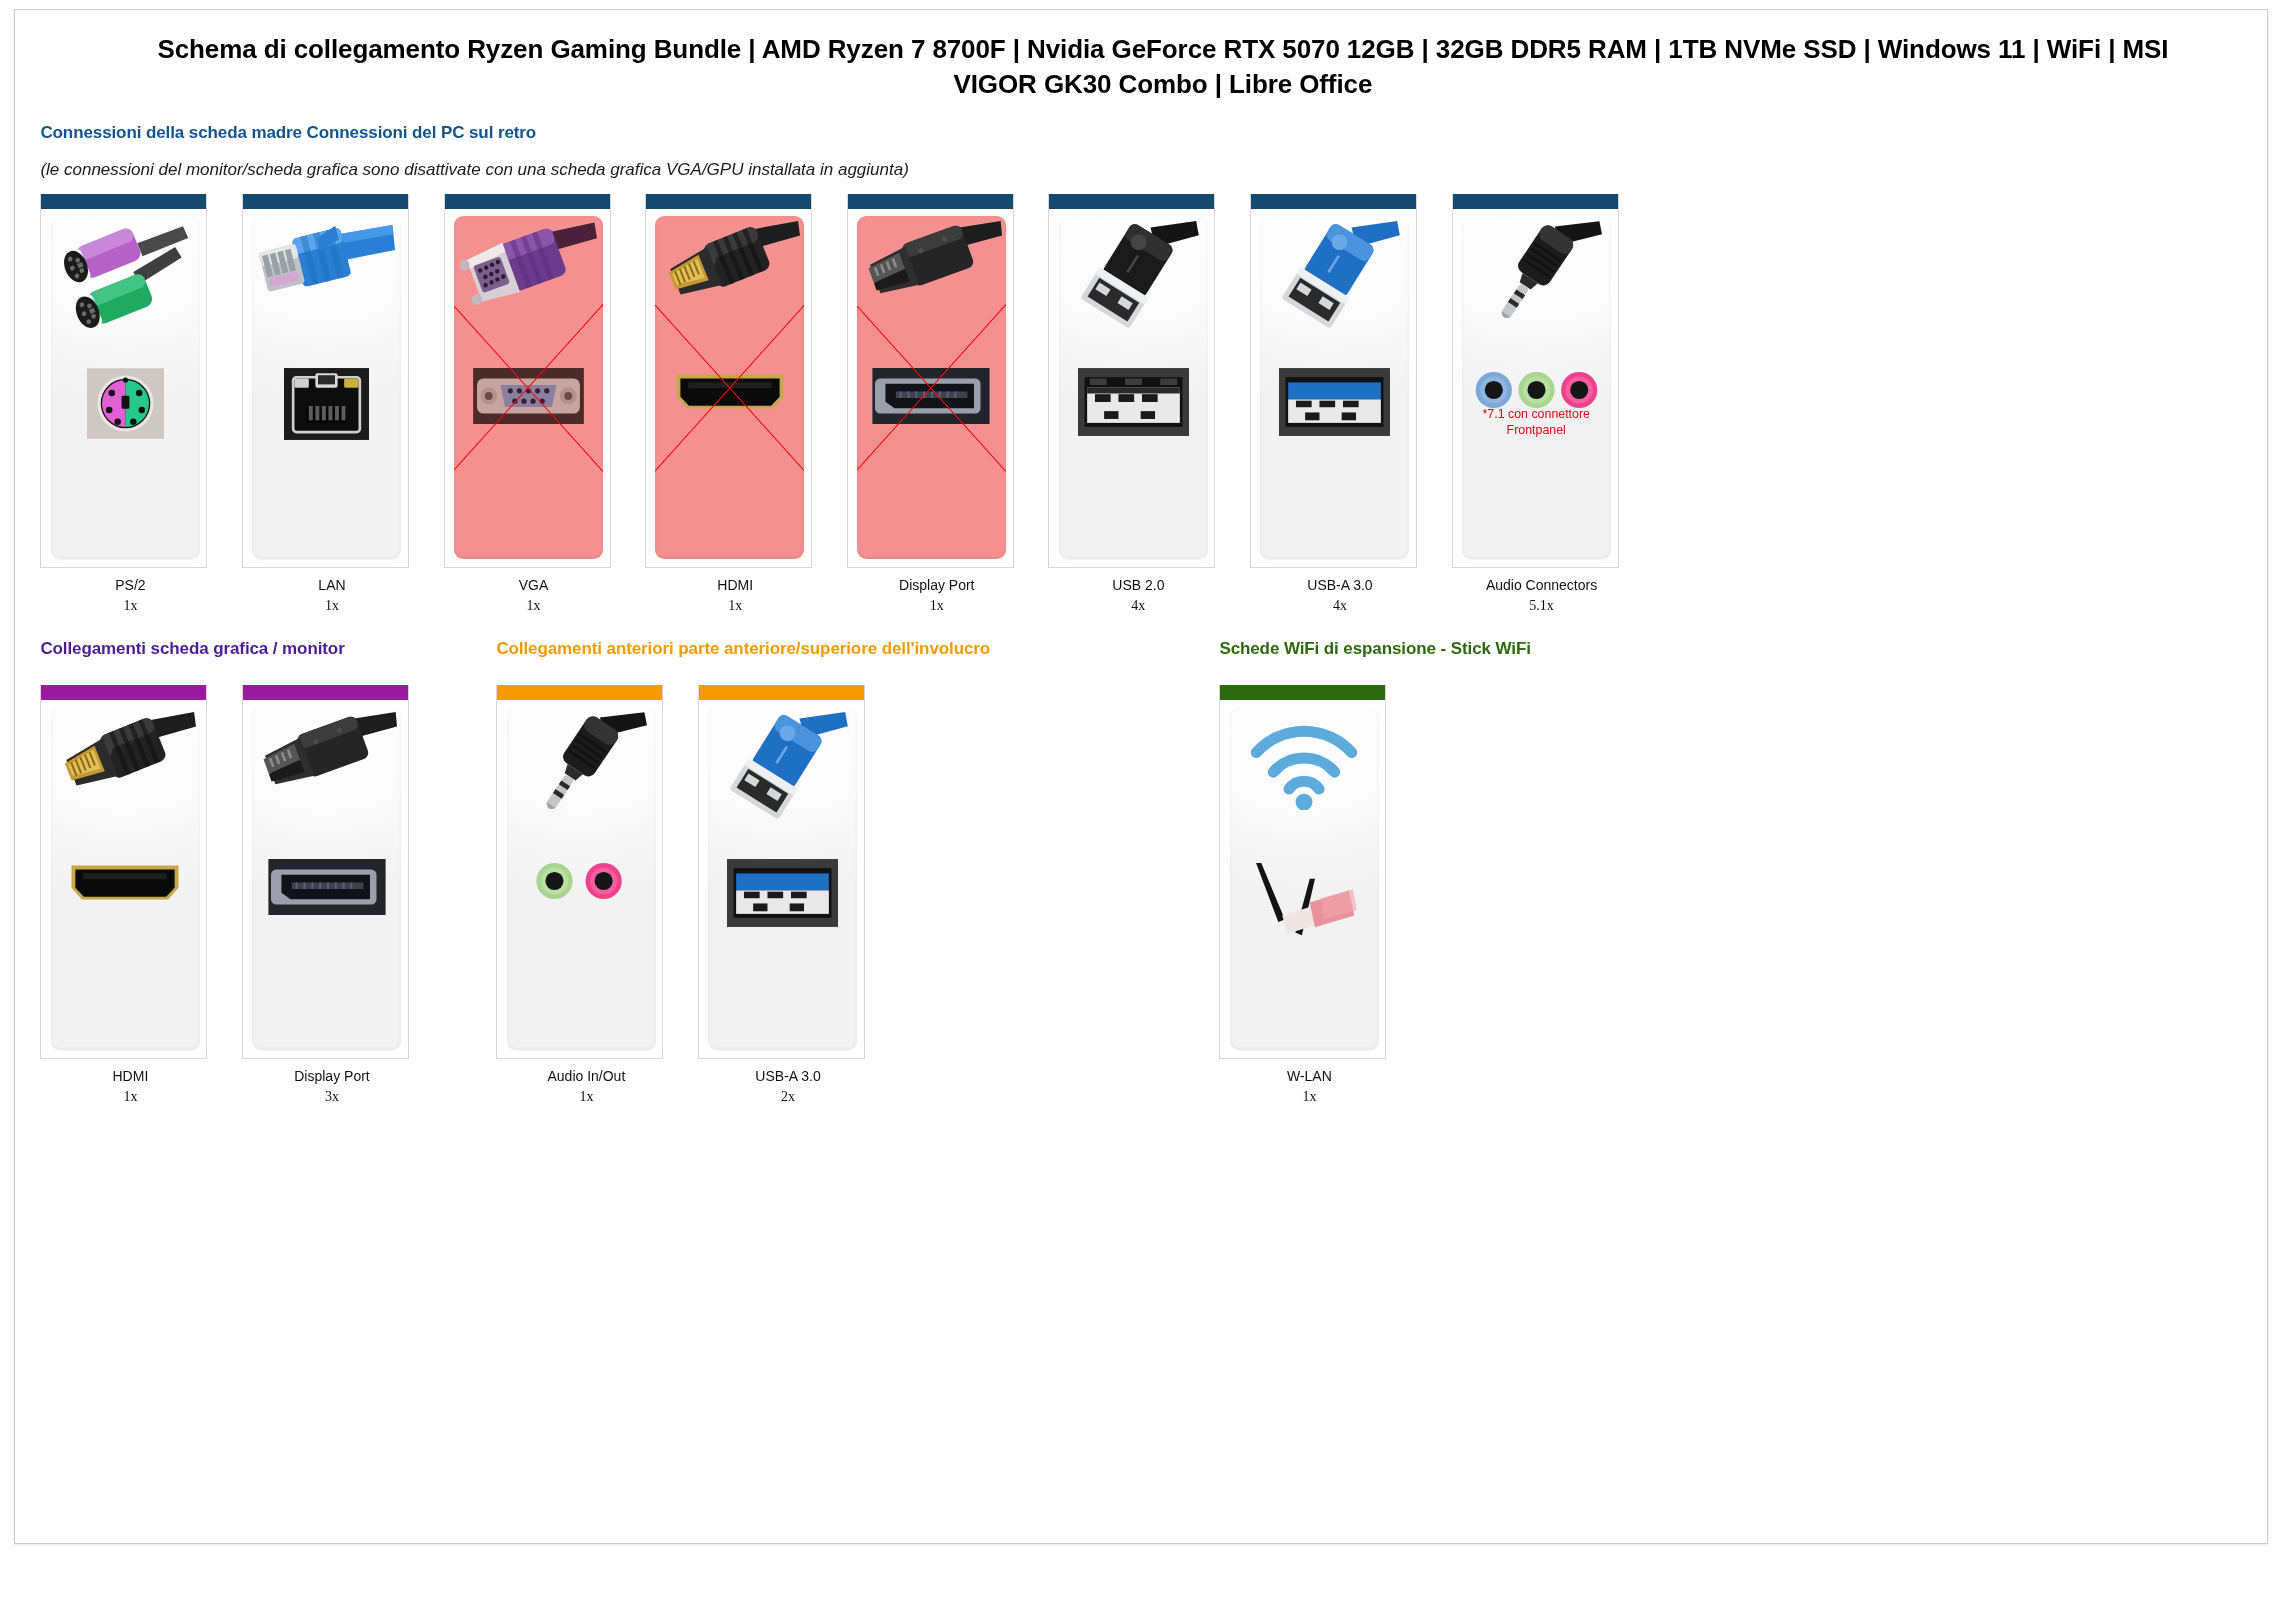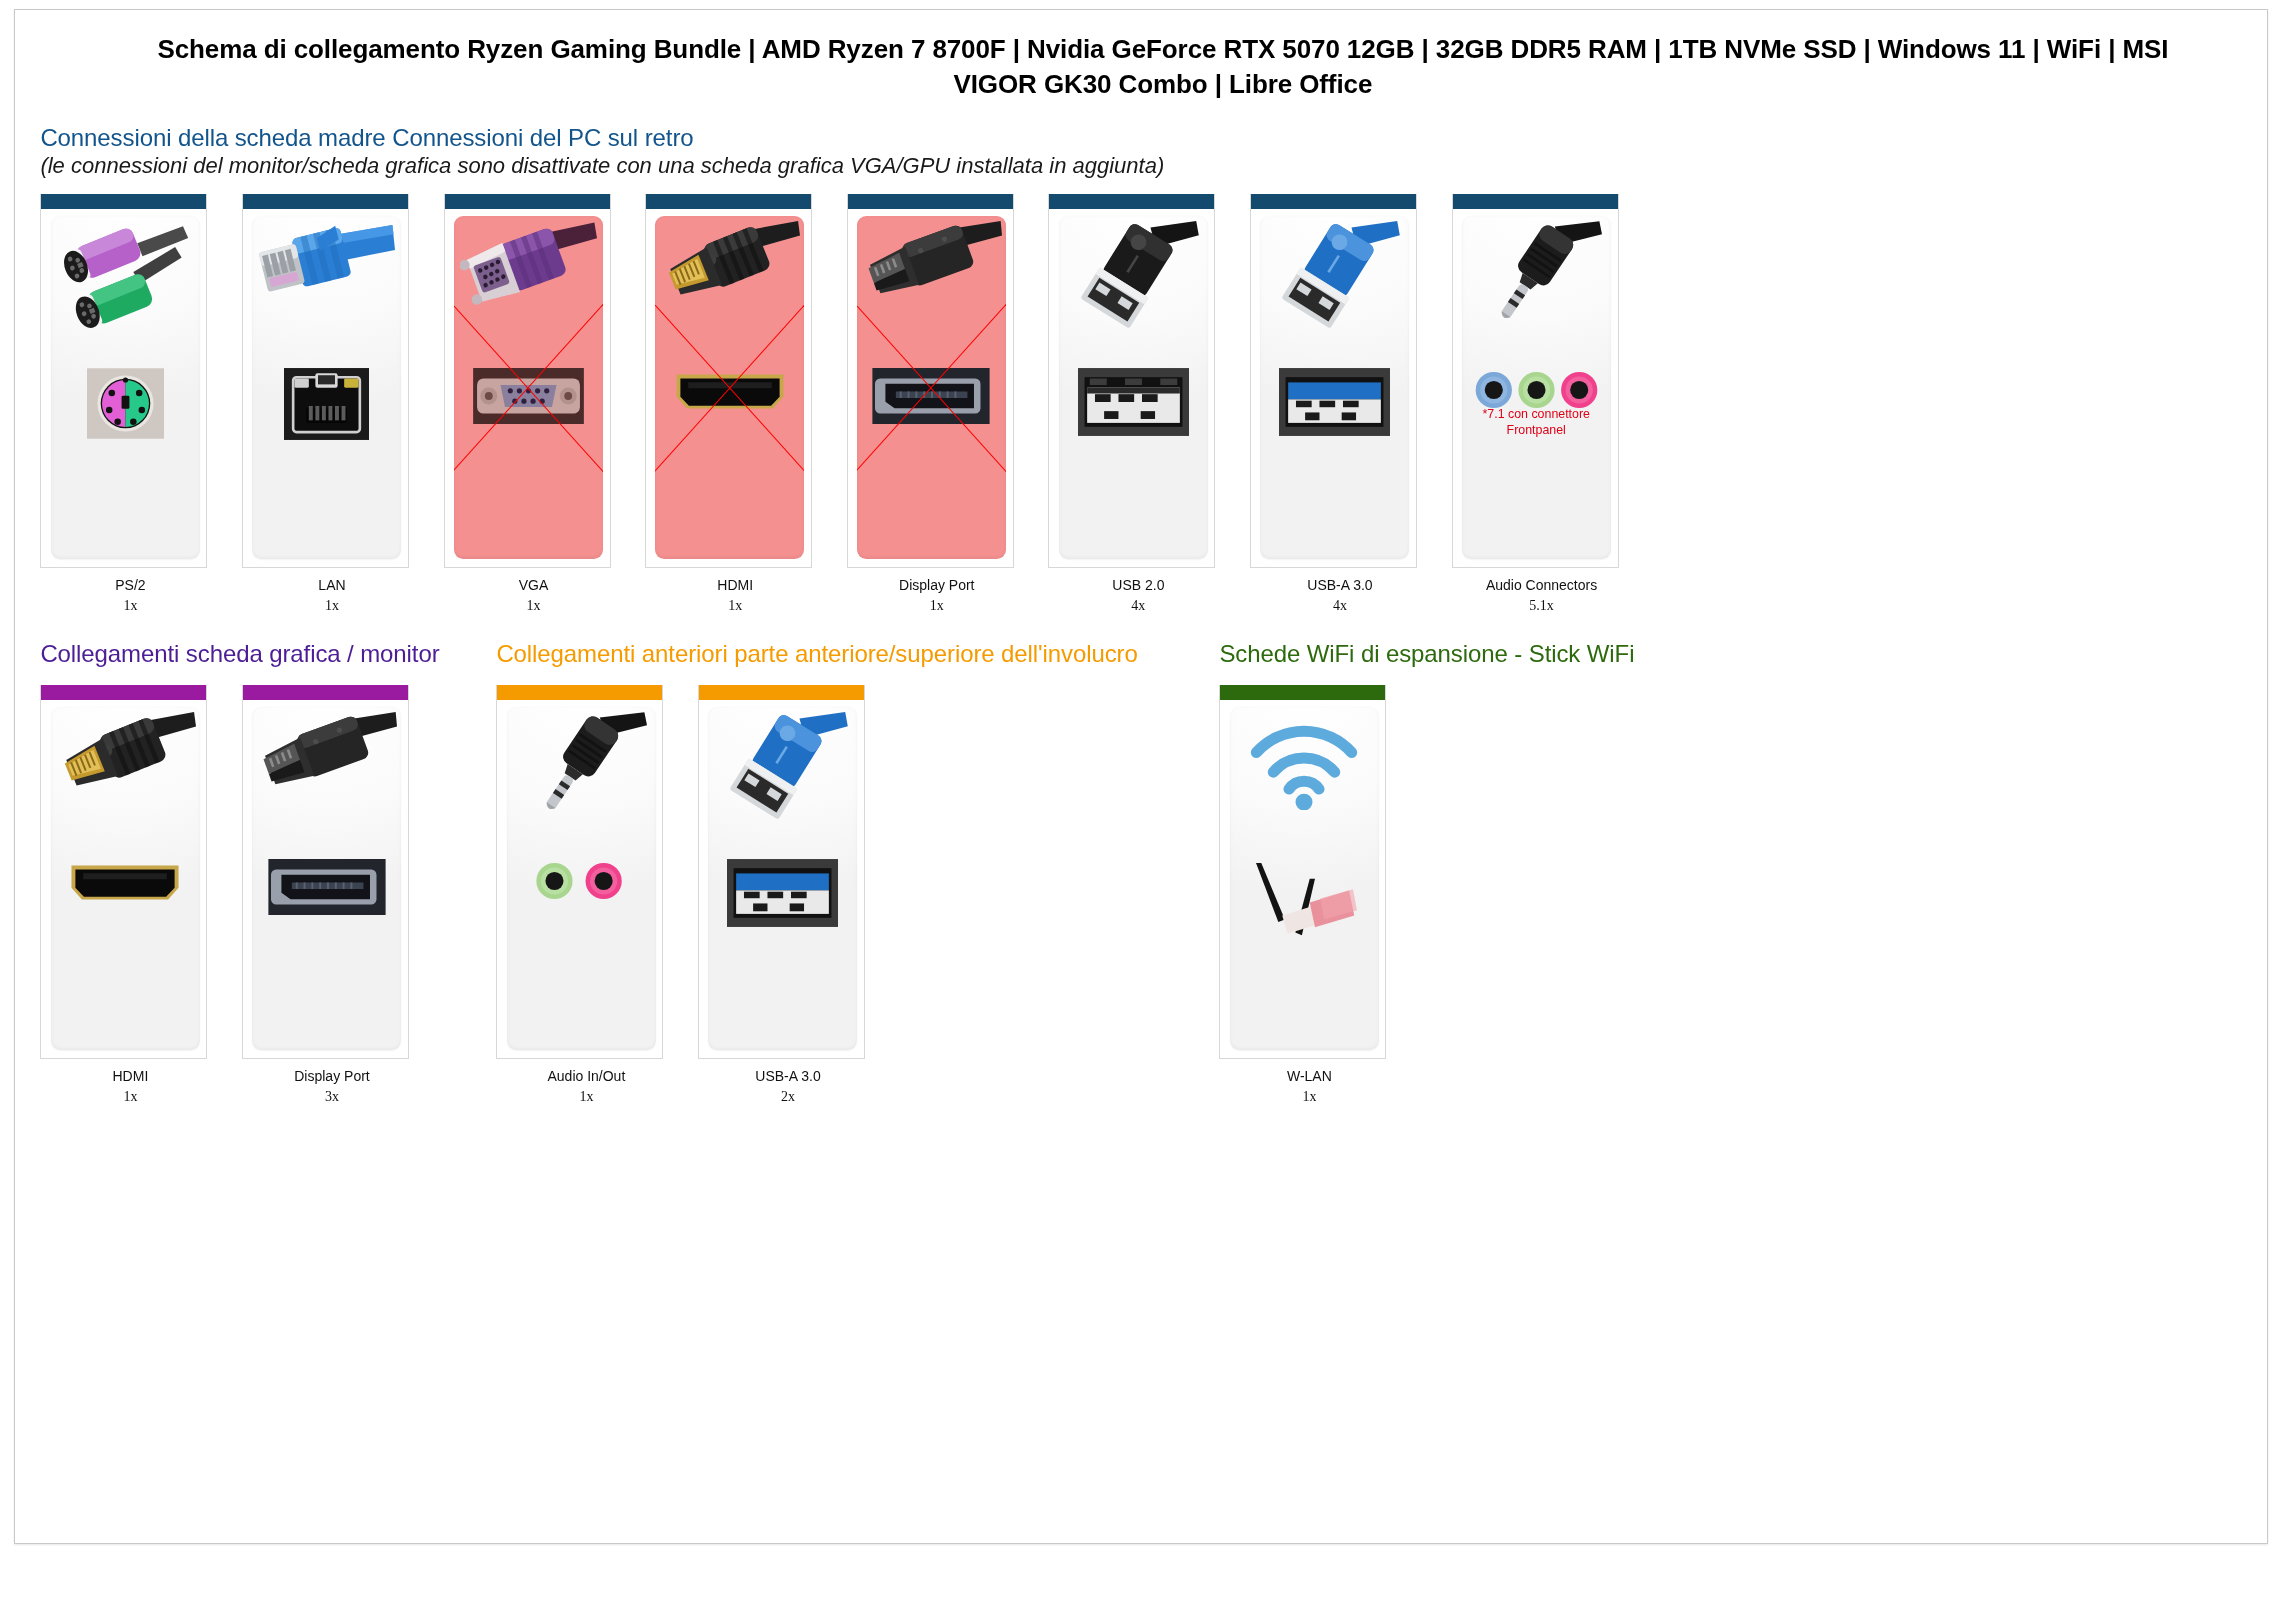--- a/index.html
+++ b/index.html
@@ -24,31 +24,31 @@
     text-align:center;
     font-weight:bold;
     font-size:26px;
     line-height:1.32;
     color:#000000;
     font-stretch:condensed;
     letter-spacing:-0.1px;
   }
   
   .sec-head{
-    font-weight:normal;
-    font-size:24px;
+    font-weight:bold;
+    font-size:17px;
     line-height:1.22;
     letter-spacing:-0.1px;
   }
   .sec-sub{
     font-style:italic;
-    font-size:22px;
+    font-size:17px;
     color:#1a1a1a;
     line-height:1.25;
-    margin-top:3px;
+    margin-top:10px;
   }
   #head-row1{position:absolute;left:25px;top:113px;color:#12548c;}
   #sub-row1 {position:absolute;left:25px;top:139px;}
 
   .head2{position:absolute;top:629px;}
   #head-gpu  {left:25px;  color:#4c1d95;}
   #head-front{left:481px; color:#f59b00;}
   #head-wifi {left:1204px;color:#2d6a0e;}
 
   

